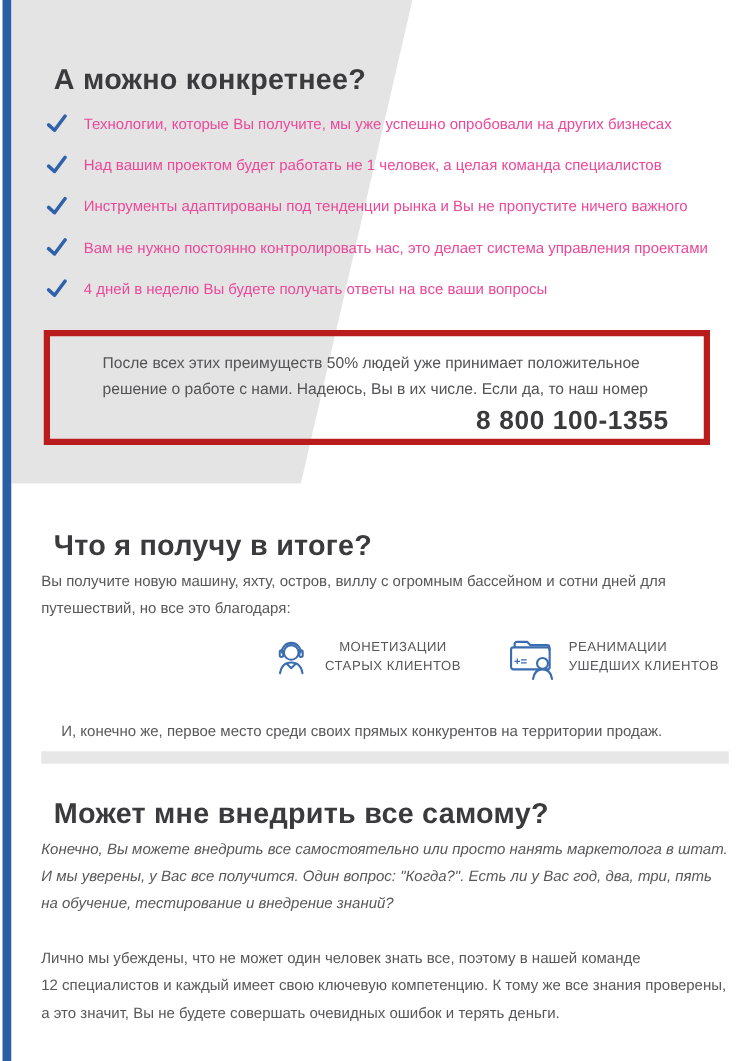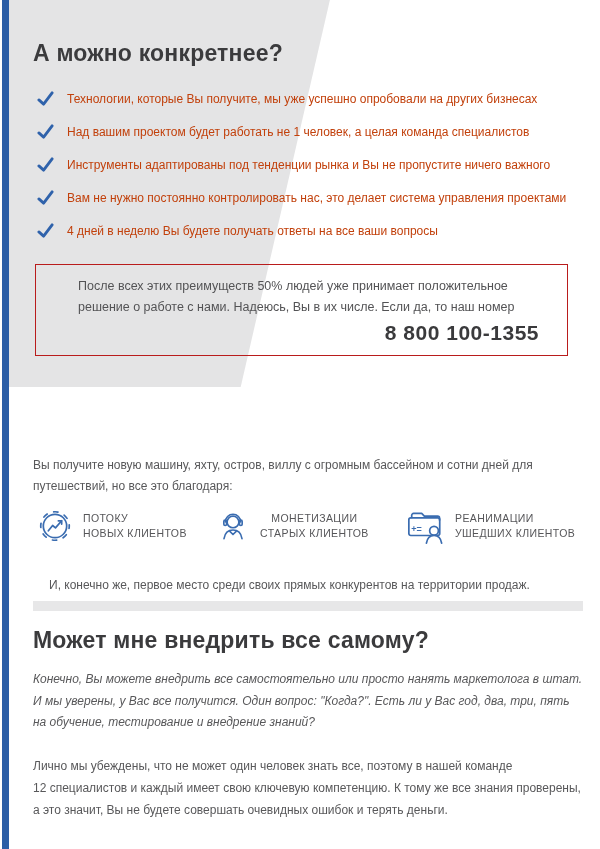--- a/index.html
+++ b/index.html
@@ -1,30 +1,30 @@
 <!DOCTYPE html>
 <html><head>
 <meta charset="utf-8">
 <style>
   html,body{margin:0;padding:0;background:#fff;}
   #page{position:relative;width:600px;height:849px;background:#ffffff;overflow:hidden;
         font-family:"Liberation Sans",sans-serif;color:#58585a;}
   .accent-stripe{position:absolute;left:2px;top:0;width:7px;height:849px;background:#2c5ea6;}
   .gray-bg{position:absolute;left:9px;top:0;width:591px;height:387px;background:#e4e4e5;
            clip-path:polygon(0 0,54.3% 0,39.2% 100%,0 100%);}
-  h1,h2,h3{position:absolute;left:33px;margin:0;font-size:23px;font-weight:700;color:#3b3b3d;letter-spacing:0.2px;}
+  h1,h2,h3{position:absolute;left:33px;margin:10px;font-size:23px;font-weight:700;color:#3b3b3d;letter-spacing:0.2px;}
   .h-specific{top:40px;}
   .h-result{top:413px;}
   .h-self{top:627px;}
   .checklist{position:absolute;left:37px;top:82px;width:540px;}
   .check-row{display:flex;align-items:center;height:33px;}
   .check-row svg{flex:0 0 17px;margin-right:13px;}
-  .check-text{font-size:12px;color:#c2410c;}
+  .check-text{font-size:12px;color:#ec4899;}
   .phone-box{position:absolute;left:35px;top:264px;width:533px;height:92px;
-             border:1px solid #b91c1c;box-sizing:border-box;background:transparent;}
+             border:5px solid #b91c1c;box-sizing:border-box;background:transparent;}
   .phone-box-text{margin:11px 28px 0 42px;font-size:12.5px;line-height:21px;color:#535355;white-space:pre-line;}
   .phone-number{margin:3px 28px 16px 0;text-align:right;font-size:21px;font-weight:700;color:#3a3a3c;letter-spacing:0.5px;}
   .body-text{position:absolute;left:33px;width:556px;font-size:12px;line-height:21px;color:#58585a;white-space:pre-line;}
   .intro-text{top:455px;}
   .outro-text{top:575px;margin-left:16px;}
   .para1{top:669px;line-height:21.5px;font-style:italic;}
   .para2{top:755px;line-height:22px;}
   .benefits{position:absolute;left:0;top:507px;width:600px;height:56px;}
   .benefit{position:absolute;display:flex;align-items:center;}
   .benefit-1{left:36px;}
@@ -77,34 +77,25 @@
       <span class="check-text">4 дней в неделю Вы будете получать ответы на все ваши вопросы</span>
     </div>
   </div>
 
   <div class="phone-box">
     <div class="phone-box-text">После всех этих преимуществ 50% людей уже принимает положительное
 решение о работе с нами.  Надеюсь, Вы в их числе.  Если да,  то наш номер</div>
     <div class="phone-number">8 800 100-1355</div>
   </div>
 
+  <h2 class="h-result">Что я получу в итоге?</h2>
   <div class="body-text intro-text">Вы получите новую машину, яхту, остров, виллу с огромным бассейном и сотни дней для
 путешествий, но все это благодаря:</div>
 
   <div class="benefits">
-    <div class="benefit benefit-1">
-      <svg width="38" height="38" viewBox="0 0 40 40">
-        <circle class="ic" cx="20" cy="20" r="15" stroke-width="4" stroke-dasharray="4.6 7.2" stroke-dashoffset="2"></circle>
-        <circle class="ic" cx="20" cy="20" r="12.3"></circle>
-        <polyline class="ic" points="13,25 17.5,19.5 20.5,22 27,14.5"></polyline>
-        <polyline class="ic" points="23.5,14.5 27,14.5 27,18"></polyline>
-      </svg>
-      <span class="benefit-label">ПОТОКУ
-НОВЫХ КЛИЕНТОВ</span>
-    </div>
     <div class="benefit benefit-2">
       <svg width="36" height="38" viewBox="0 0 40 40">
         <circle class="ic" cx="20" cy="15.5" r="6.5"></circle>
         <path class="ic" d="M11.5 15.5 a8.5 8.5 0 0 1 17 0"></path>
         <rect class="ic" x="9.8" y="13.5" width="3" height="6" rx="1.4"></rect>
         <rect class="ic" x="27.2" y="13.5" width="3" height="6" rx="1.4"></rect>
         <path class="ic" d="M10 34 c1.2 -7.5 5.5 -9.5 10 -9.5 c4.5 0 8.8 2 10 9.5"></path>
         <path class="ic" d="M16.5 26 l3.5 3.5 l3.5 -3.5"></path>
       </svg>
       <span class="benefit-label">МОНЕТИЗАЦИИ

